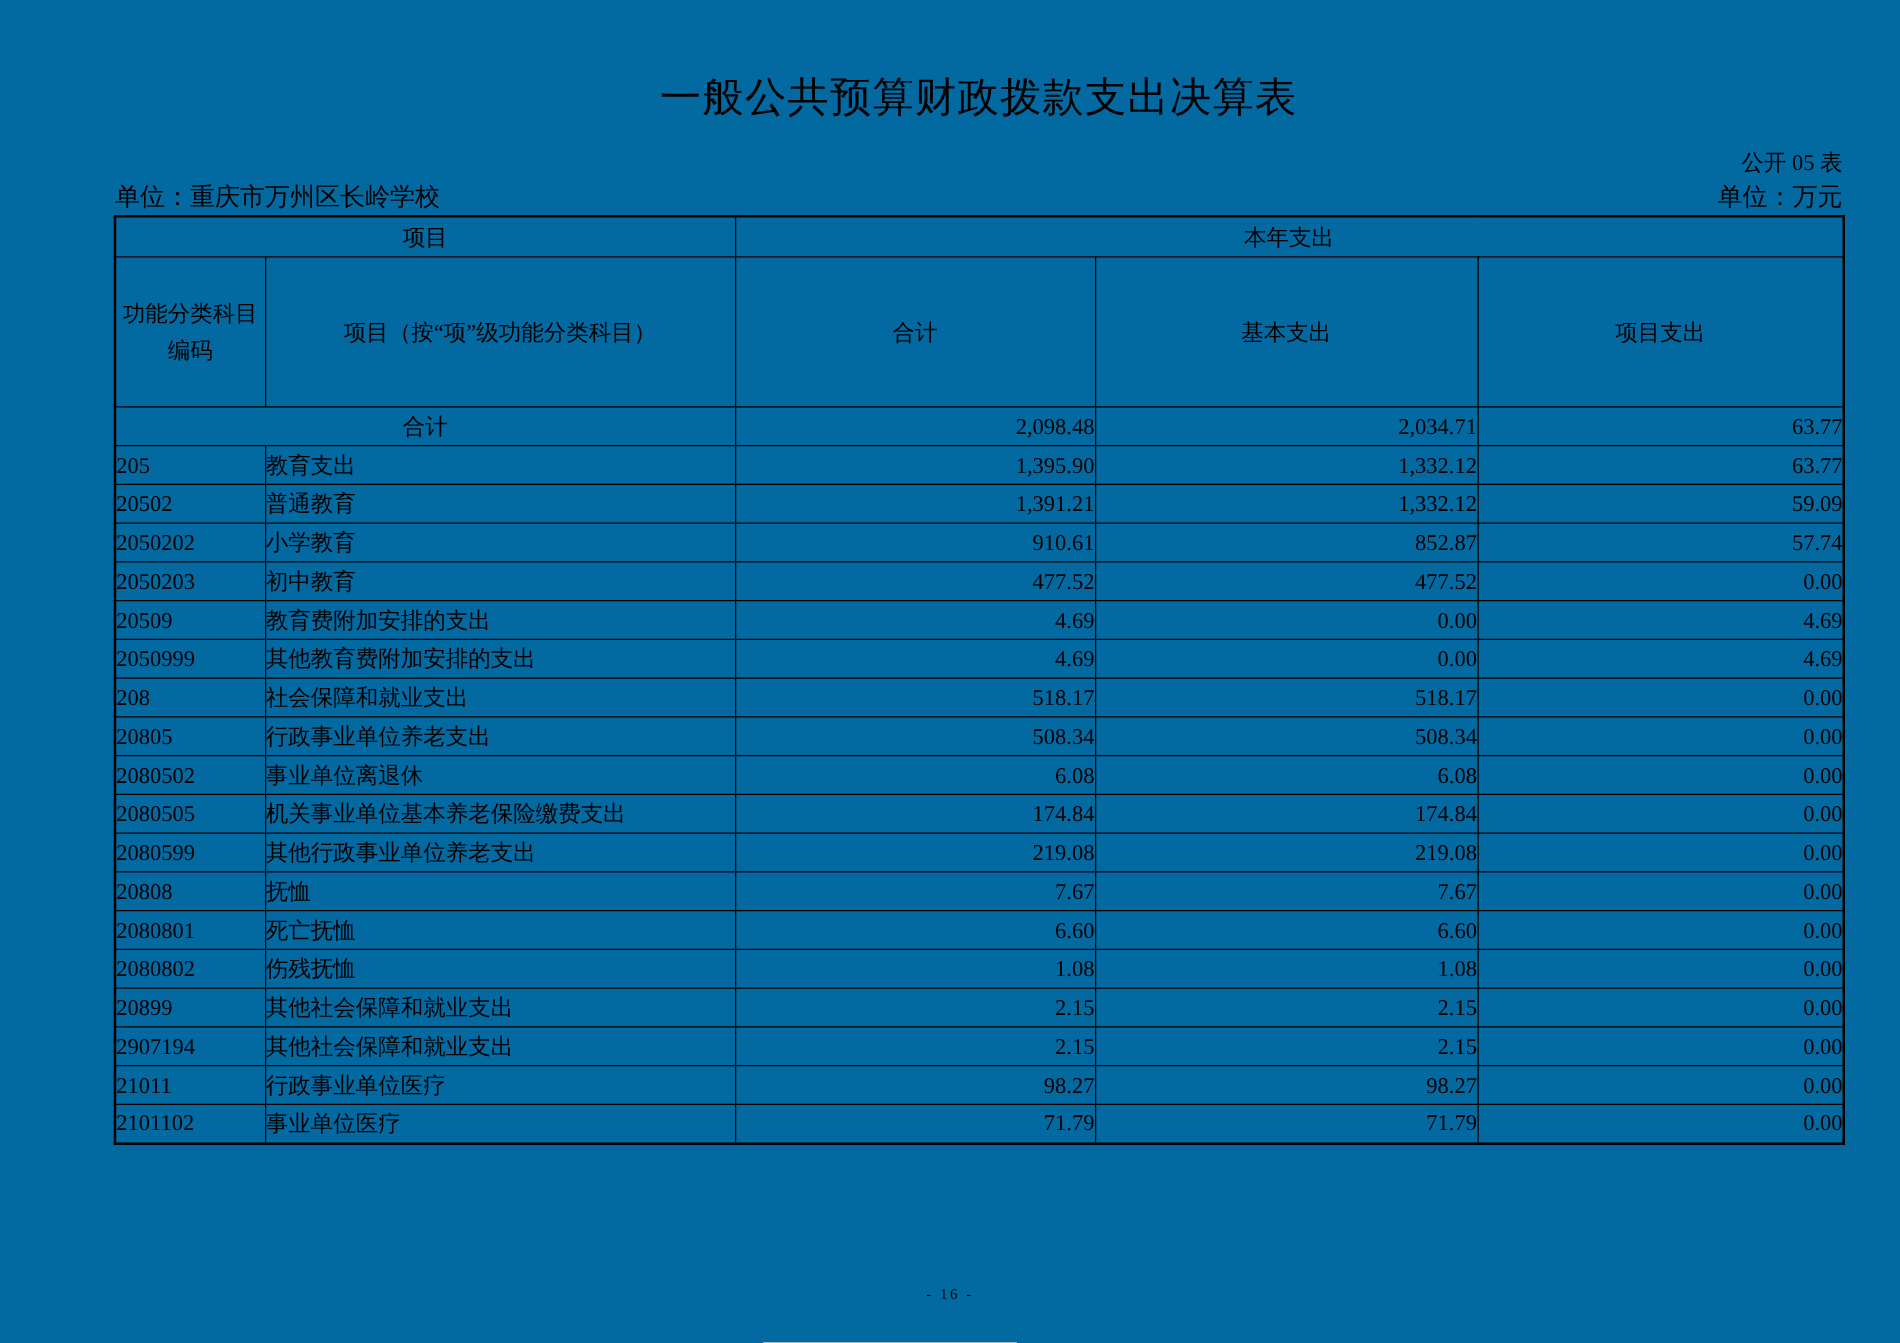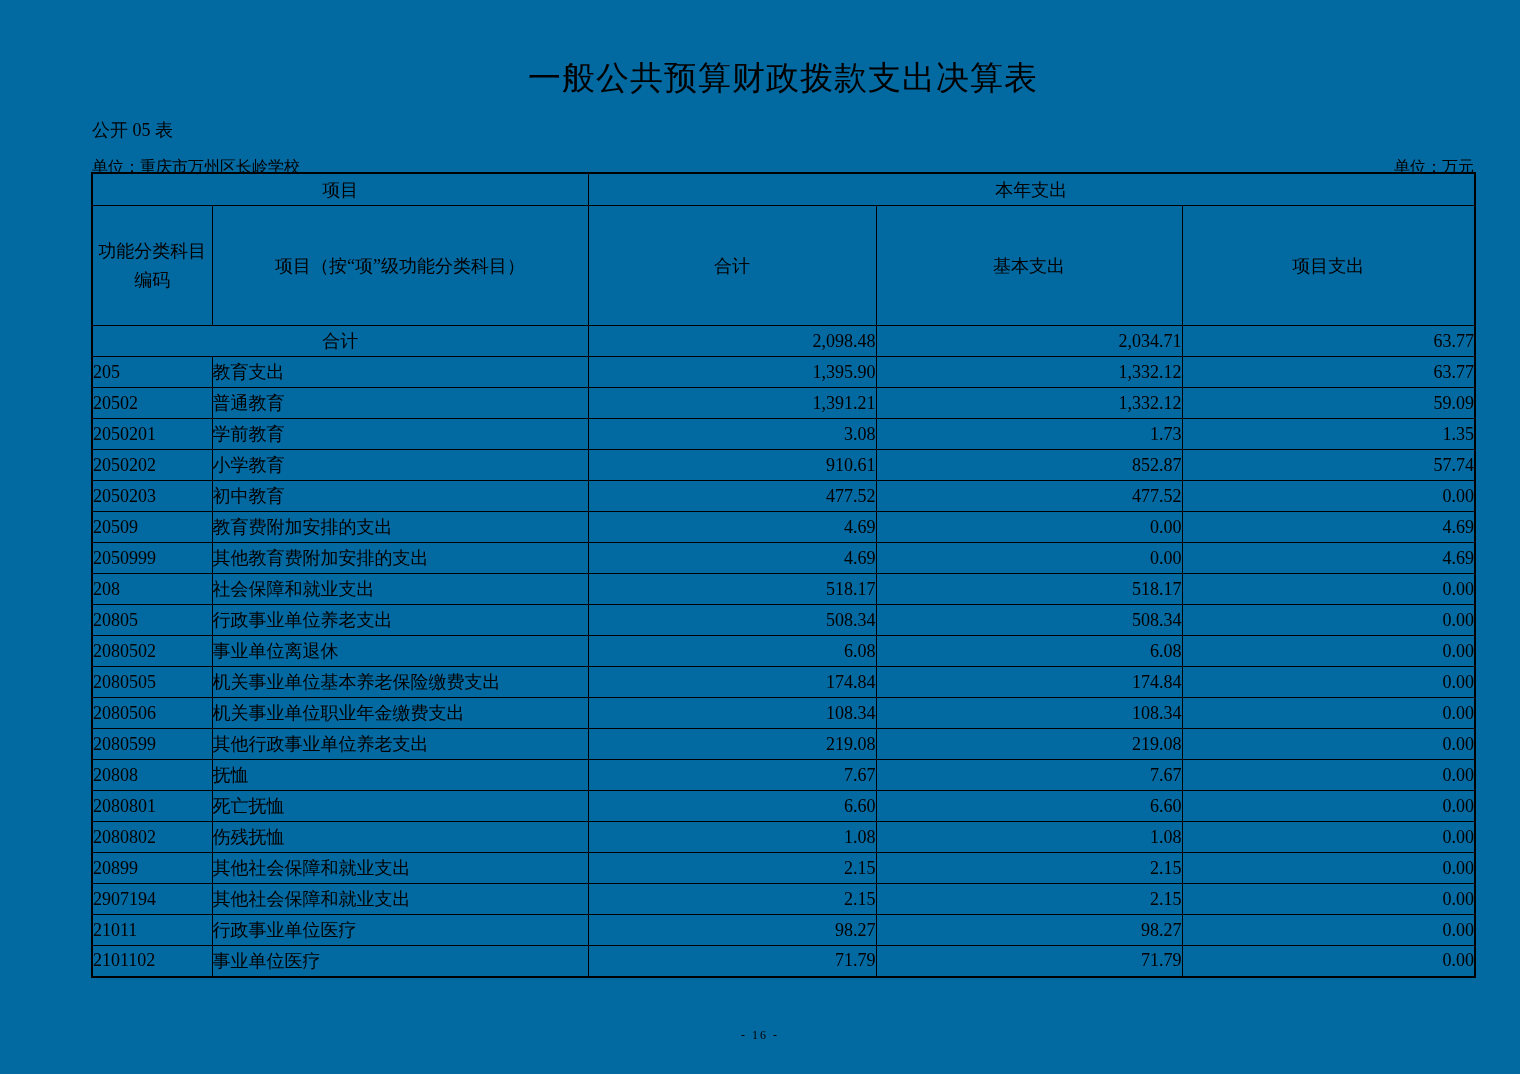--- a/index.html
+++ b/index.html
@@ -24,30 +24,31 @@
     text-align: center;
     font-size: 33px;
     letter-spacing: 1px;
     white-space: nowrap;
   }
   .table-code {
     position: absolute;
     top: 118px;
     left: 92px;
     width: 1382px;
+    text-align: right;
     font-size: 18px;
   }
   .meta-line {
     position: absolute;
-    top: 157px;
+    top: 144px;
     left: 92px;
     width: 1382px;
     display: flex;
     justify-content: space-between;
-    font-size: 16px;
+    font-size: 20px;
   }
   table.fin-table {
     position: absolute;
     top: 172px;
     left: 91px;
     width: 1383px;
     border-collapse: collapse;
     table-layout: fixed;
     font-size: 18px;
     border: 2px solid #000;
@@ -134,27 +135,20 @@
   </tr>
 
   <tr>
     <td class="code-cell">20502</td>
     <td class="name-cell">普通教育</td>
     <td class="num-cell">1,391.21</td>
     <td class="num-cell">1,332.12</td>
     <td class="num-cell">59.09</td>
   </tr>
 
-  <tr>
-    <td class="code-cell">2050201</td>
-    <td class="name-cell">学前教育</td>
-    <td class="num-cell">3.08</td>
-    <td class="num-cell">1.73</td>
-    <td class="num-cell">1.35</td>
-  </tr>
 
   <tr>
     <td class="code-cell">2050202</td>
     <td class="name-cell">小学教育</td>
     <td class="num-cell">910.61</td>
     <td class="num-cell">852.87</td>
     <td class="num-cell">57.74</td>
   </tr>
 
   <tr>
@@ -206,27 +200,20 @@
   </tr>
 
   <tr>
     <td class="code-cell">2080505</td>
     <td class="name-cell">机关事业单位基本养老保险缴费支出</td>
     <td class="num-cell">174.84</td>
     <td class="num-cell">174.84</td>
     <td class="num-cell">0.00</td>
   </tr>
 
-  <tr>
-    <td class="code-cell">2080506</td>
-    <td class="name-cell">机关事业单位职业年金缴费支出</td>
-    <td class="num-cell">108.34</td>
-    <td class="num-cell">108.34</td>
-    <td class="num-cell">0.00</td>
-  </tr>
 
   <tr>
     <td class="code-cell">2080599</td>
     <td class="name-cell">其他行政事业单位养老支出</td>
     <td class="num-cell">219.08</td>
     <td class="num-cell">219.08</td>
     <td class="num-cell">0.00</td>
   </tr>
 
   <tr>

